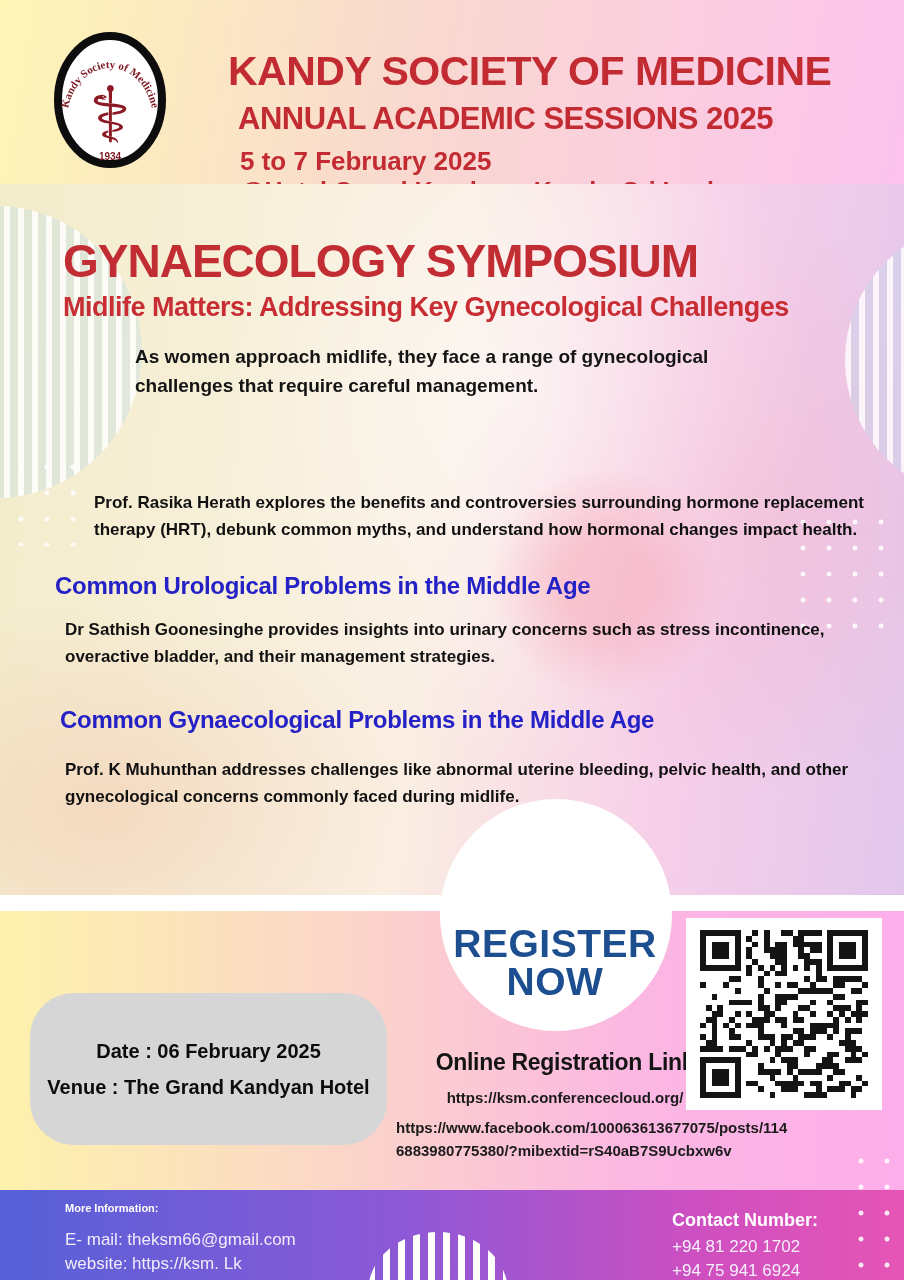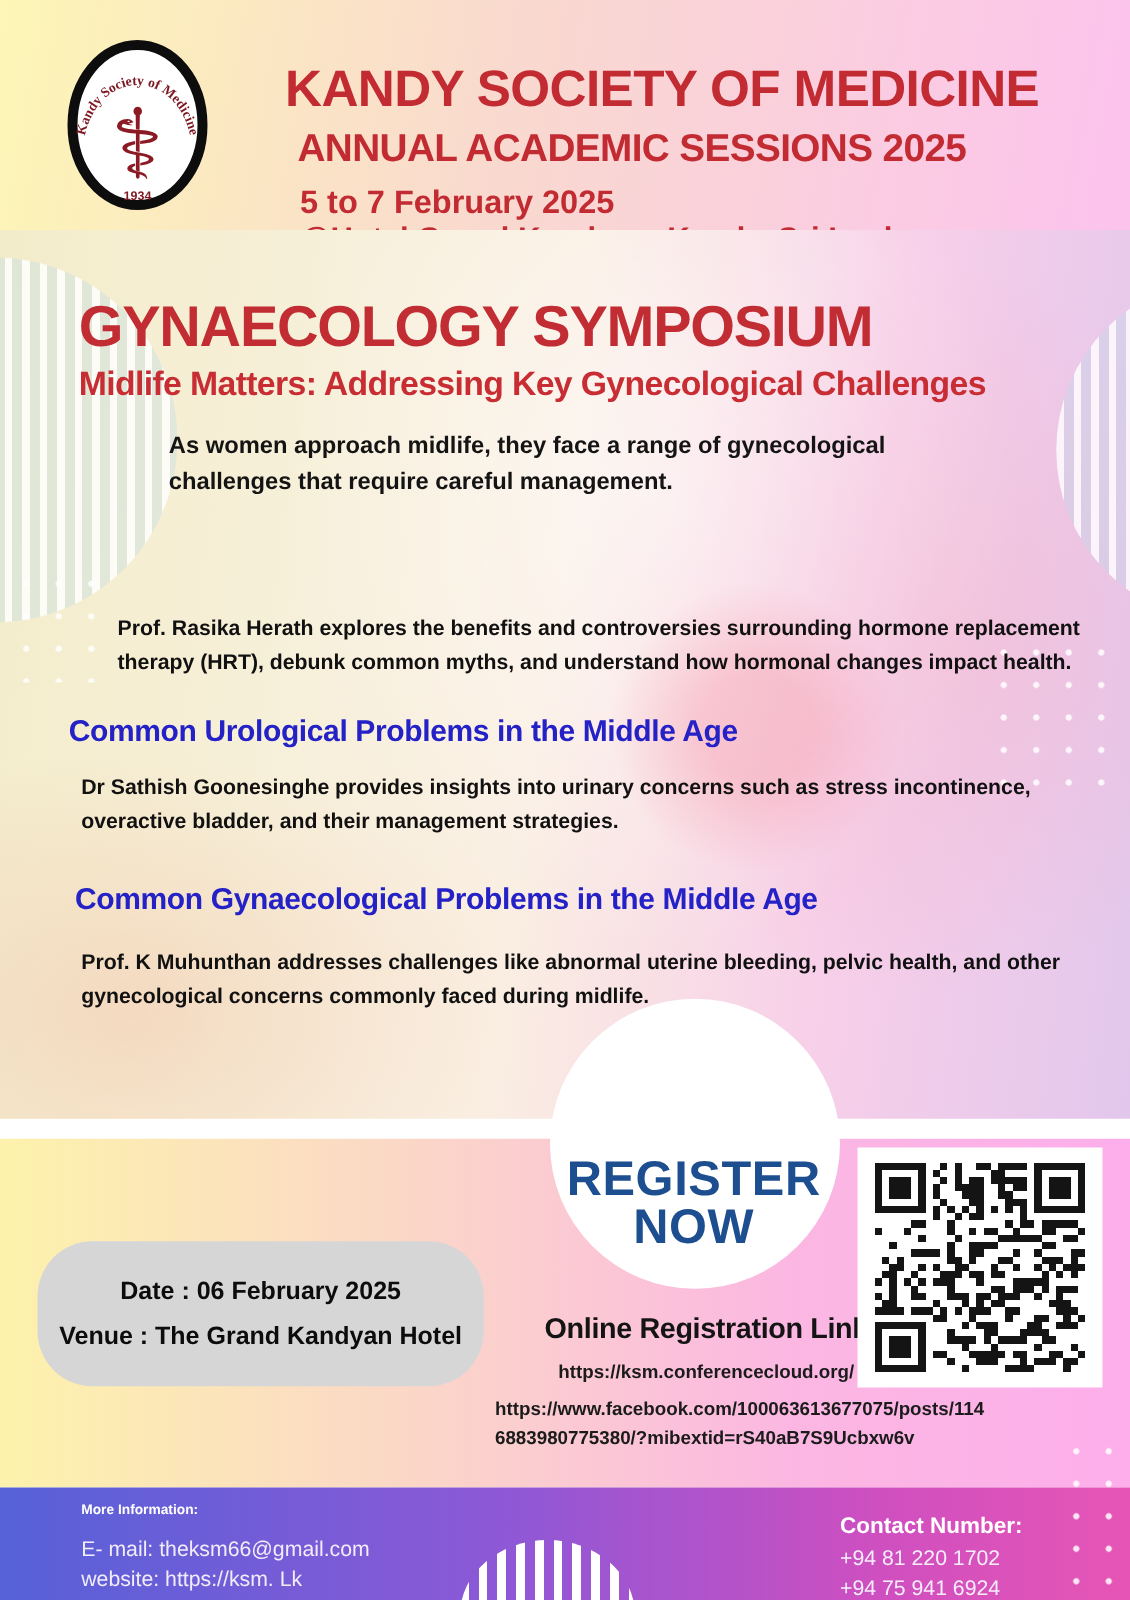--- a/index.html
+++ b/index.html
@@ -57,21 +57,21 @@
   }
   .register-blob{
     position:absolute;left:440px;top:-112px;width:232px;height:232px;border-radius:50%;
     background:#fff;
   }
   .register-text{
     position:absolute;left:400px;top:14px;width:310px;text-align:center;
     color:#1d4e8f;font-weight:bold;font-size:39px;line-height:.98;letter-spacing:.5px;
   }
   .event-card{
-    position:absolute;left:30px;top:82px;width:357px;height:116px;border-radius:44px;
+    position:absolute;left:30px;top:82px;width:357px;height:152px;border-radius:44px;
     background:#d6d6d7;display:flex;flex-direction:column;justify-content:center;
     gap:13px;text-align:center;
   }
   .event-card div{font-size:20px;font-weight:bold;color:#0c0c0c;}
   .online-head{position:absolute;left:380px;top:138px;width:370px;text-align:center;
     font-size:23px;font-weight:bold;color:#141414;letter-spacing:-.3px;}
   .link1{position:absolute;left:380px;top:178px;width:370px;text-align:center;
     font-size:15px;font-weight:600;color:#1b1b1b;}
   .link2{position:absolute;left:378px;top:206px;width:384px;text-align:left;
     font-size:15px;font-weight:600;color:#1b1b1b;line-height:1.5;padding-left:18px;}

